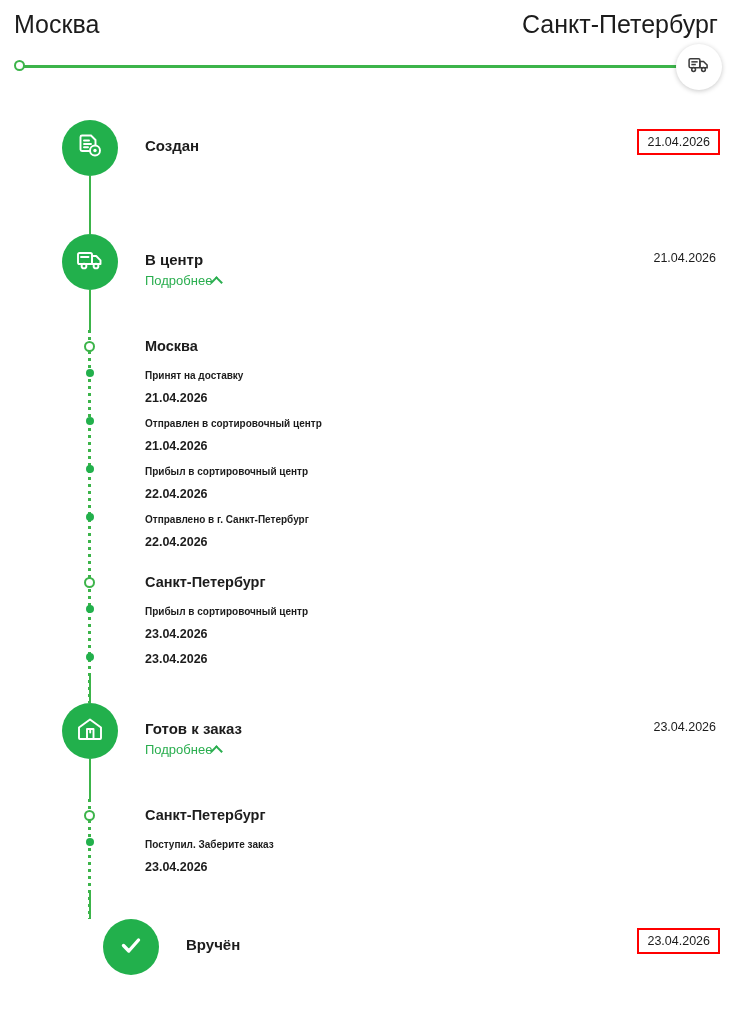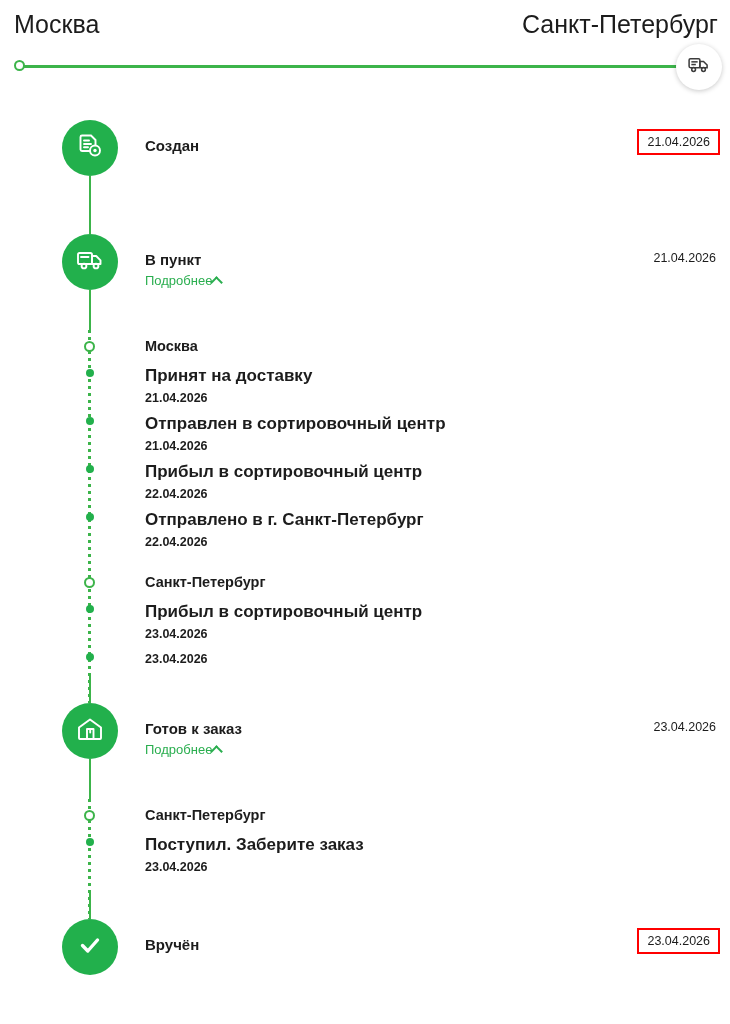--- a/index.html
+++ b/index.html
@@ -211,21 +211,21 @@
     position: absolute;
     left: -59px;
     top: 5px;
     width: 8px;
     height: 8px;
     border-radius: 50%;
     background: #22b04c;
     z-index: 2;
   }
   .event-text {
-    font-size: 17px;
+    font-size: 10px;
     font-weight: bold;
     color: #1c1c1c;
     line-height: 23px;
   }
   .event-date {
     font-size: 12.5px;
     font-weight: bold;
     color: #1c1c1c;
     line-height: 23px;
   }
@@ -288,21 +288,21 @@
           <span>
             <svg width="30" height="24" viewBox="0 0 30 24" fill="none" stroke="#ffffff" stroke-width="1.9" stroke-linecap="round" stroke-linejoin="round">
               <rect x="3" y="5" width="14" height="11" rx="1.6"></rect>
               <path d="M17 8h4.2l4.3 4.3V16H17z"></path>
               <line x1="6" y1="9" x2="13.5" y2="9"></line>
               <circle cx="9" cy="18" r="2.4"></circle>
               <circle cx="21" cy="18" r="2.4"></circle>
             </svg>
           </span>
         </div>
-        <div class="stage-title">В пункт</div>
+        <div class="stage-title">В центр</div>
         <div class="details-toggle">
           <span>Подробнее</span>
           <span class="chevron-up"></span>
         </div>
         <div class="stage-date">21.04.2026</div>
       </div>
 
       <div class="detail-block">
         <div class="dotted-rail"></div>
 
@@ -388,21 +388,21 @@
             <div class="event-text">Поступил. Заберите заказ</div>
             <div class="event-date">23.04.2026</div>
           </div>
         </div>
         <div style="height:38px;"></div>
       </div>
     </div>
 
     <div class="stage">
       <div class="rail-line" style="top:-26px; height:26px;"></div>
-      <div class="stage-head" style="height:60px;">
+      <div class="stage-head" style="height:60px;margin-left:41px;">
         <div class="node-circle">
           <span>
             <svg width="30" height="30" viewBox="0 0 30 30" fill="none" stroke="#ffffff" stroke-width="3.4" stroke-linecap="round" stroke-linejoin="round">
               <path d="M7.5 15.5 12.8 21 22.5 10"></path>
             </svg>
           </span>
         </div>
         <div class="stage-title">Вручён</div>
         <div class="stage-date boxed">23.04.2026</div>
       </div>

